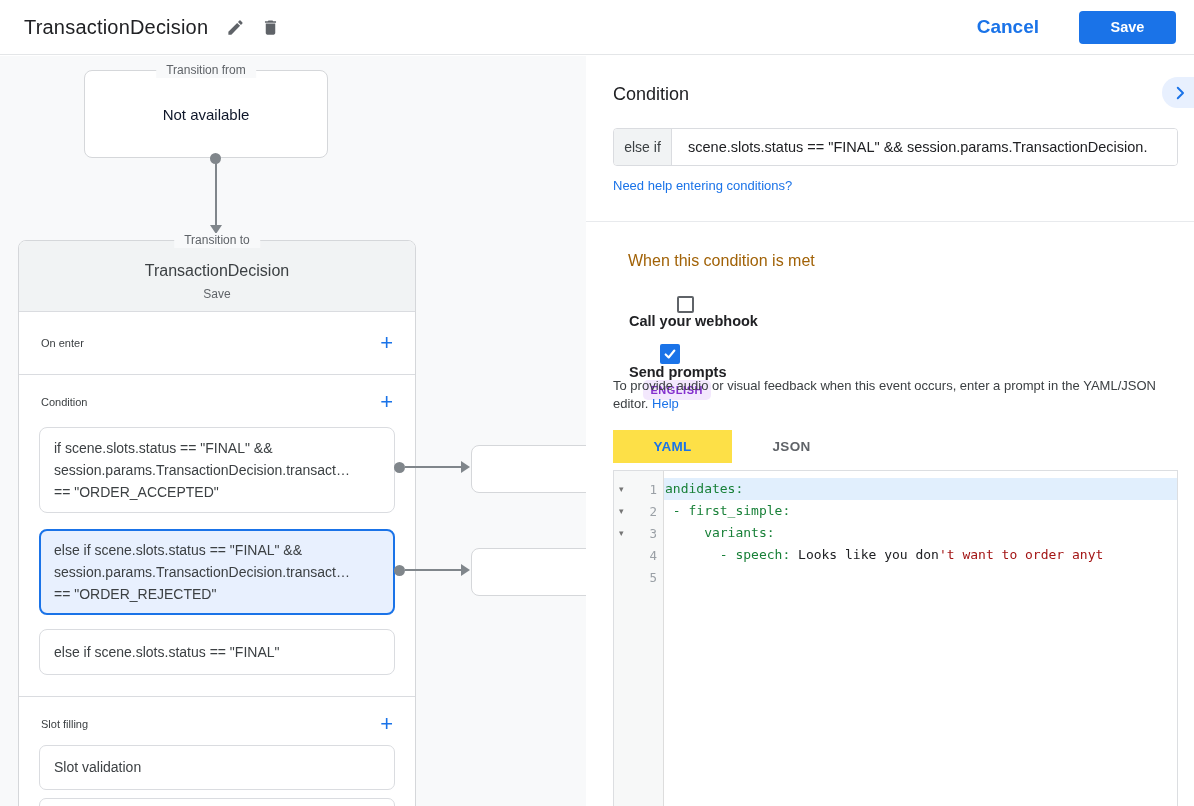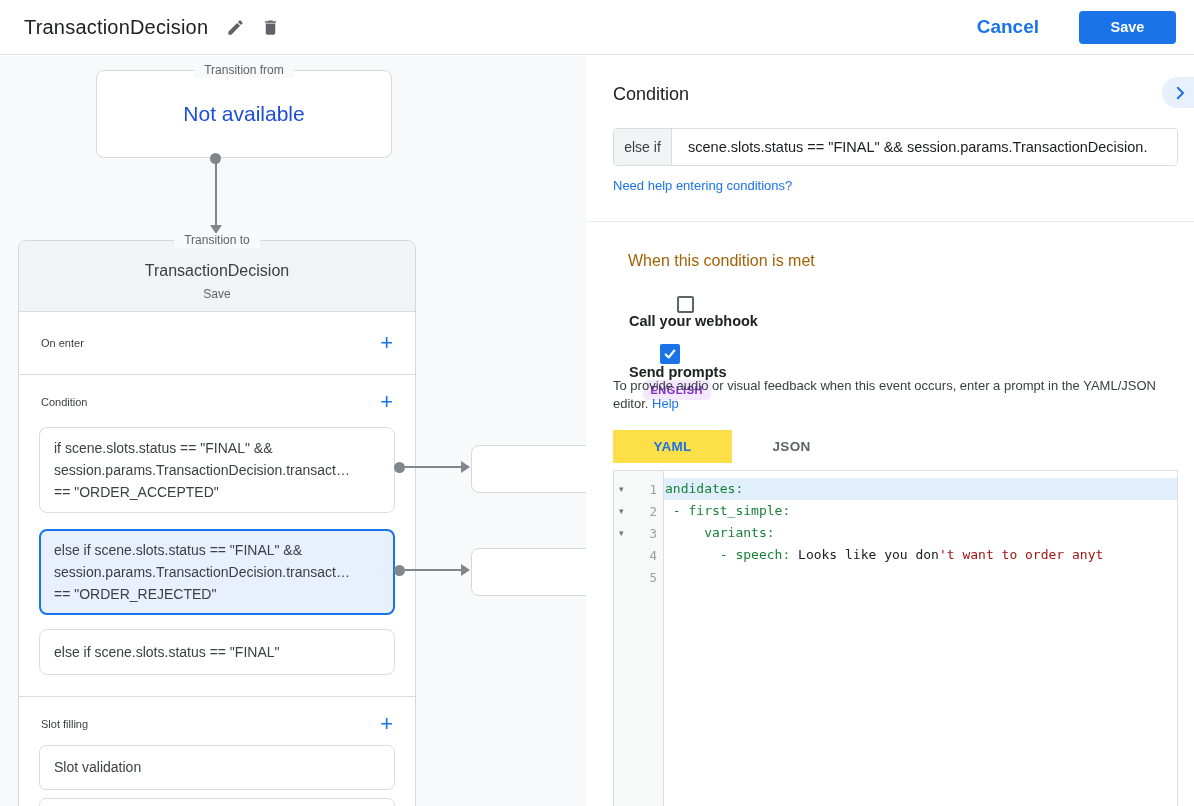--- a/index.html
+++ b/index.html
@@ -17,26 +17,26 @@
   .iconbtn.pencil { margin-left:14px; }
   .iconbtn.trash { margin-left:8px; }
   .cancel-btn { margin-left:auto; background:none; border:none; color:#1a73e8; font-size:19px;
     font-weight:bold; font-family:inherit; cursor:pointer; }
   .save-btn { margin-left:34px; width:97px; height:33px; background:#1a73e8; color:#fff; border:none;
     border-radius:4px; font-size:14.5px; font-weight:bold; font-family:inherit; cursor:pointer; }
 
   
   .canvas { position:absolute; left:0; top:56px; width:586px; height:750px; background:#f8f9fa; overflow:hidden; }
 
-  .tfbox { position:absolute; left:96px; top:14px; width:296px; height:88px; background:#fff;
+  .tfbox { position:absolute; left:84px; top:14px; width:244px; height:88px; background:#fff;
     border:1px solid #d5d7da; border-radius:8px; }
   .boxlegend { position:absolute; top:-8px; left:50%; transform:translateX(-50%); background:#f8f9fa;
     padding:0 10px; font-size:12px; color:#5f6368; white-space:nowrap; line-height:15px; }
   .tfcontent { display:flex; width:100%; height:100%; align-items:center; justify-content:center;
-    font-size:21px; color:#1d4ed8;text-align:center; }
+    font-size:15px; color:#0f172a;text-align:center; }
 
   .dot { position:absolute; width:11px; height:11px; border-radius:50%; background:#80868b; }
   .vline { position:absolute; width:2px; background:#80868b; }
   .vhead { position:absolute; width:0; height:0; border-left:6px solid transparent;
     border-right:6px solid transparent; border-top:9px solid #80868b; }
   .hline { position:absolute; height:2px; background:#80868b; }
   .hhead { position:absolute; width:0; height:0; border-top:6px solid transparent;
     border-bottom:6px solid transparent; border-left:9px solid #80868b; }
 
   .scene { position:absolute; left:18px; top:184px; width:398px; height:700px; background:#fff;

